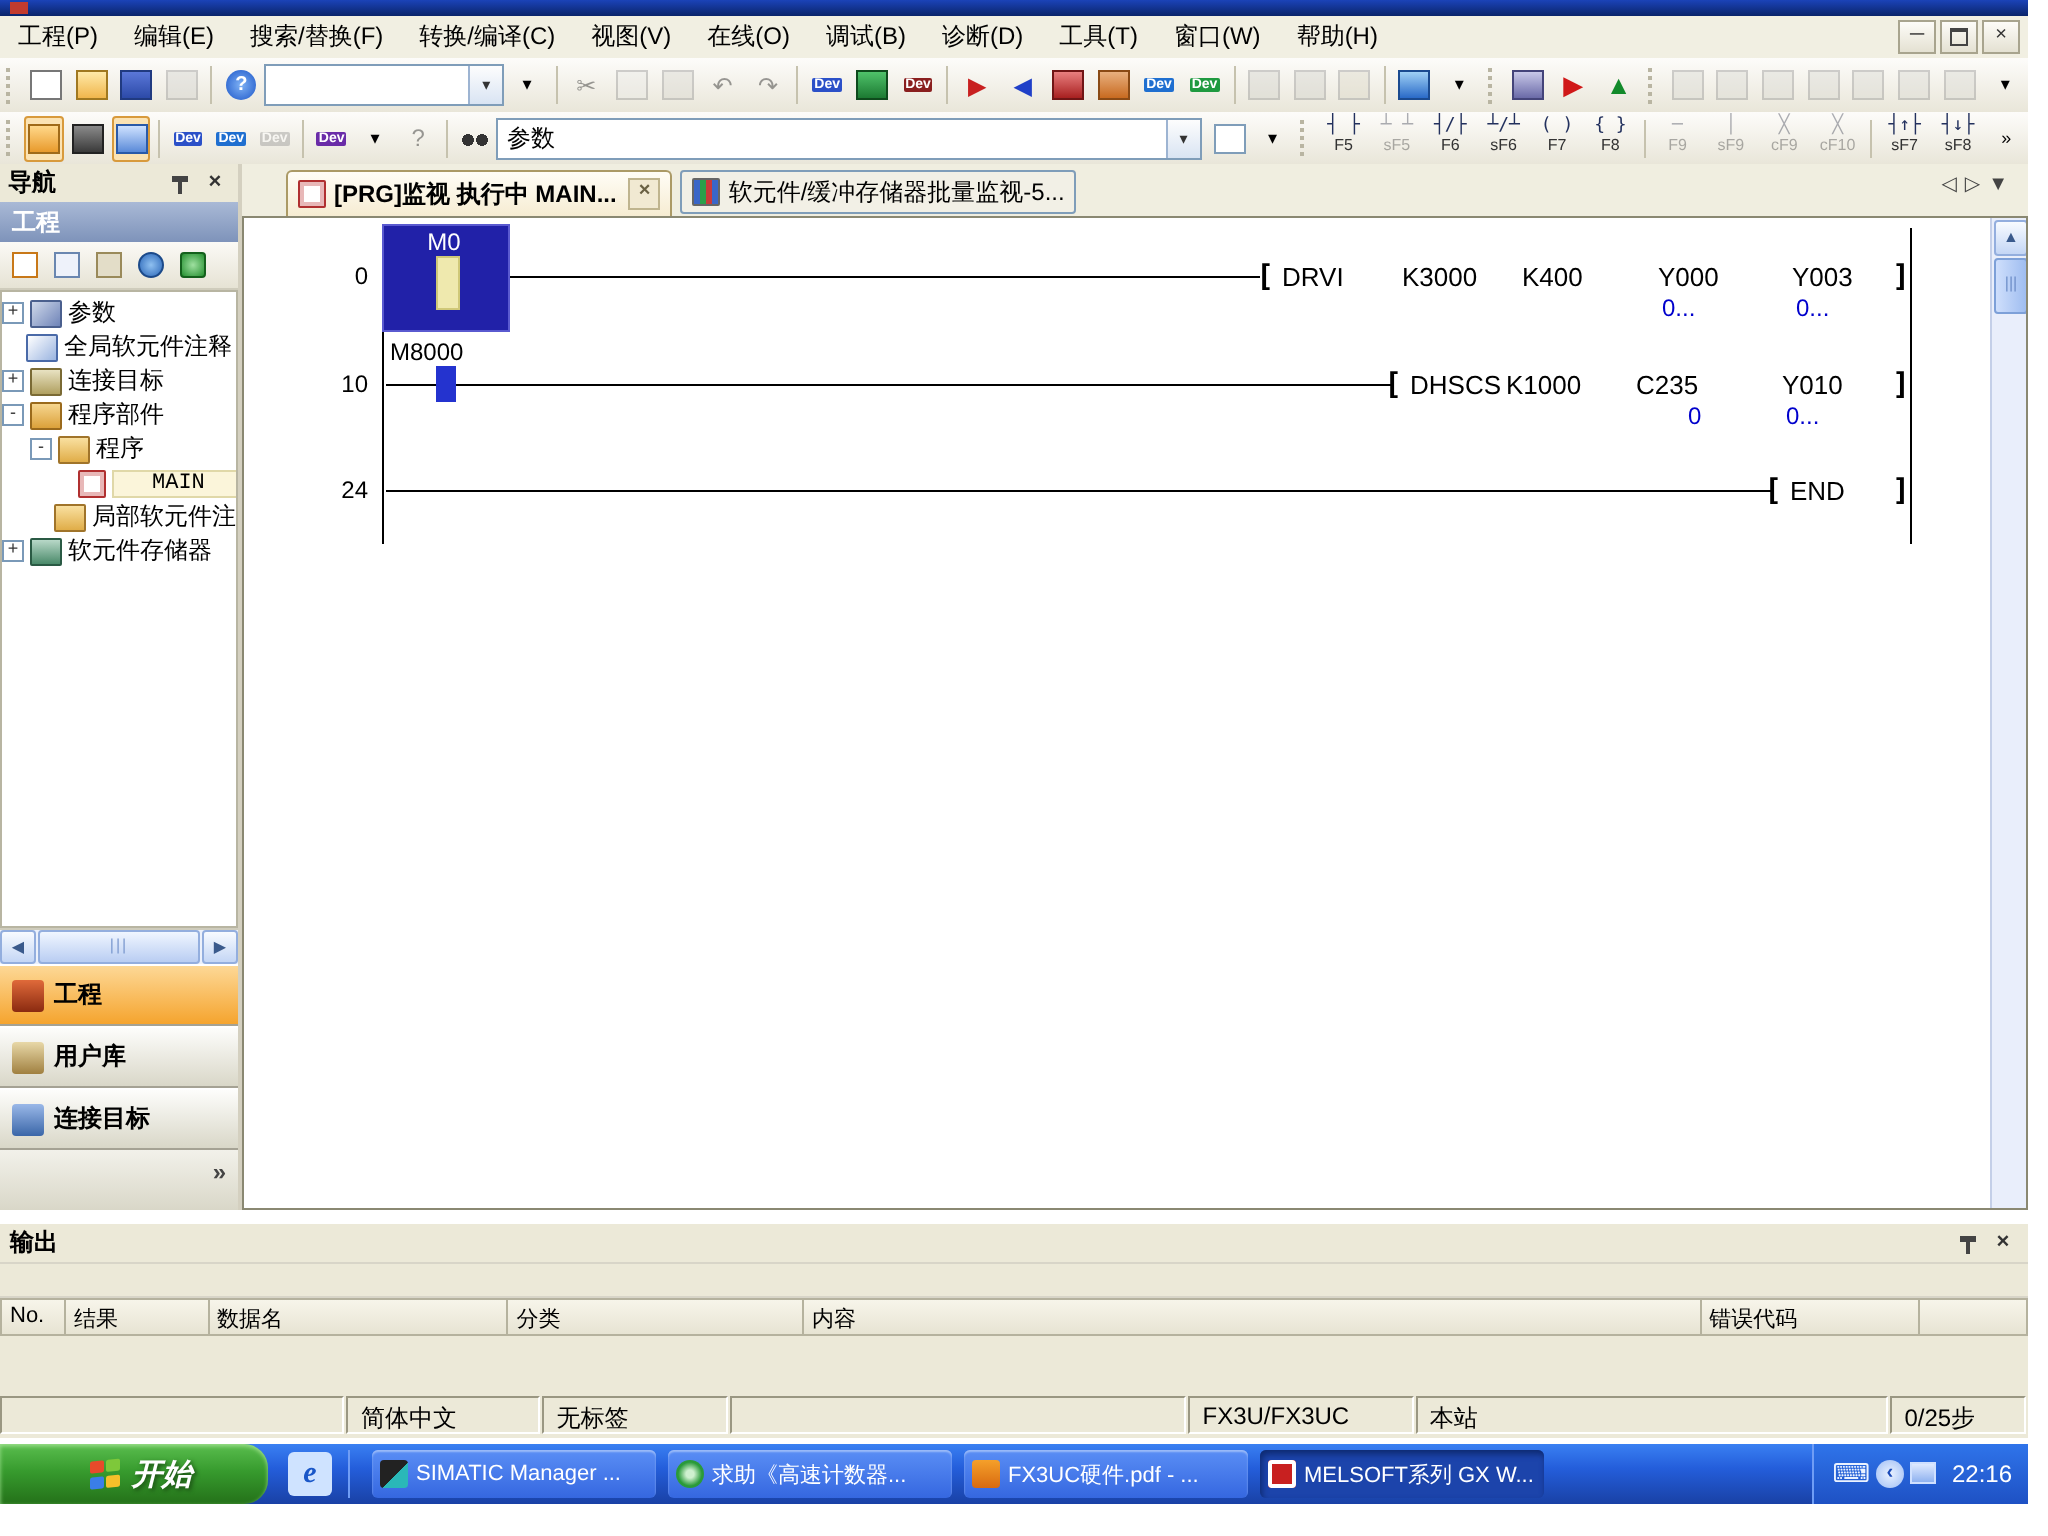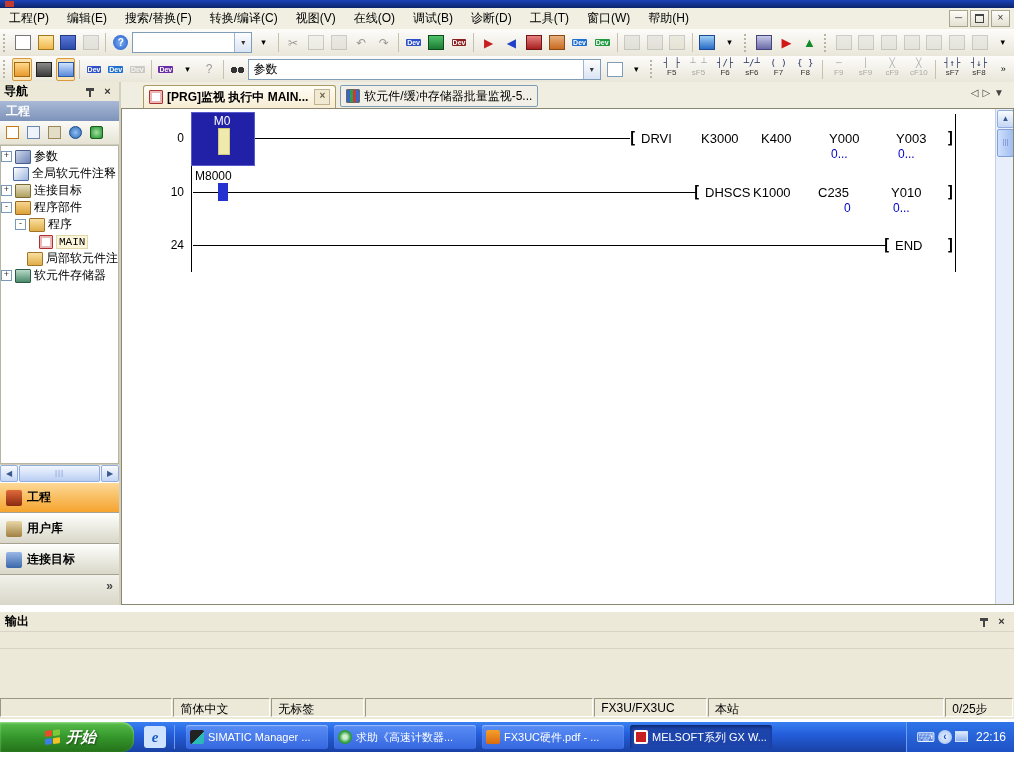--- a/index.html
+++ b/index.html
@@ -409,21 +409,21 @@
         <span>程序部件</span>
       </div>
       <div class="trow" style="padding-left:14px;">
         <span class="exp">-</span>
         <span class="ti" style="background:linear-gradient(#f9e0a0,#e0ad48);border:1px solid #a0742a;"></span>
         <span>程序</span>
       </div>
       <div class="trow" style="padding-left:32px;">
         <span class="noexp" style="width:6px;"></span>
         <span class="ti" style="width:12px;background:#fff;border:1px solid #b03030;box-shadow:inset 0 0 0 2px #e8b8b8;"></span>
-        <span style="background:#fbf5da;border:1px solid #e0d8a8;padding:0 2px;font-family:'Liberation Mono','DejaVu Sans Mono',monospace;font-size:11px;">MAIN</span>
+        <span style="background:#fbf5da;border:1px solid #e0d8a8;padding:0 19px;font-family:'Liberation Mono','DejaVu Sans Mono',monospace;font-size:11px;">MAIN</span>
       </div>
       <div class="trow" style="padding-left:14px;">
         <span class="noexp"></span>
         <span class="ti" style="background:linear-gradient(#f9e0a0,#e0ad48);border:1px solid #a0742a;"></span>
         <span>局部软元件注释</span>
       </div>
       <div class="trow">
         <span class="exp">+</span>
         <span class="ti" style="background:linear-gradient(#b8d8c8,#4a8a6a);border:1px solid #2a5a44;"></span>
         <span>软元件存储器</span>
@@ -516,20 +516,29 @@
 
 <div class="abs outpanel">
   <div class="out-title">
     <span>输出</span>
     <span style="margin-left:auto;display:flex;">
       <span class="pinbox"></span>
       <span class="xsm">×</span>
     </span>
   </div>
   <div class="out-gap"></div>
+  <div class="ohdr">
+    <span class="ohc" style="width:28px;">No.</span>
+    <span class="ohc" style="width:69px;">结果</span>
+    <span class="ohc" style="width:150px;">数据名</span>
+    <span class="ohc" style="width:148px;">分类</span>
+    <span class="ohc" style="width:460px;">内容</span>
+    <span class="ohc" style="width:108px;">错误代码</span>
+    <span class="ohc" style="width:51px;"></span>
+  </div>
   <div style="height:29px;"></div>
 </div>
 
 <div class="abs statusbar">
   <span class="seg" style="width:173px;"></span>
   <span class="seg" style="width:97px;">简体中文</span>
   <span class="seg" style="width:93px;">无标签</span>
   <span class="seg" style="width:229px;"></span>
   <span class="seg" style="width:113px;">FX3U/FX3UC</span>
   <span class="seg" style="width:237px;">本站</span>

